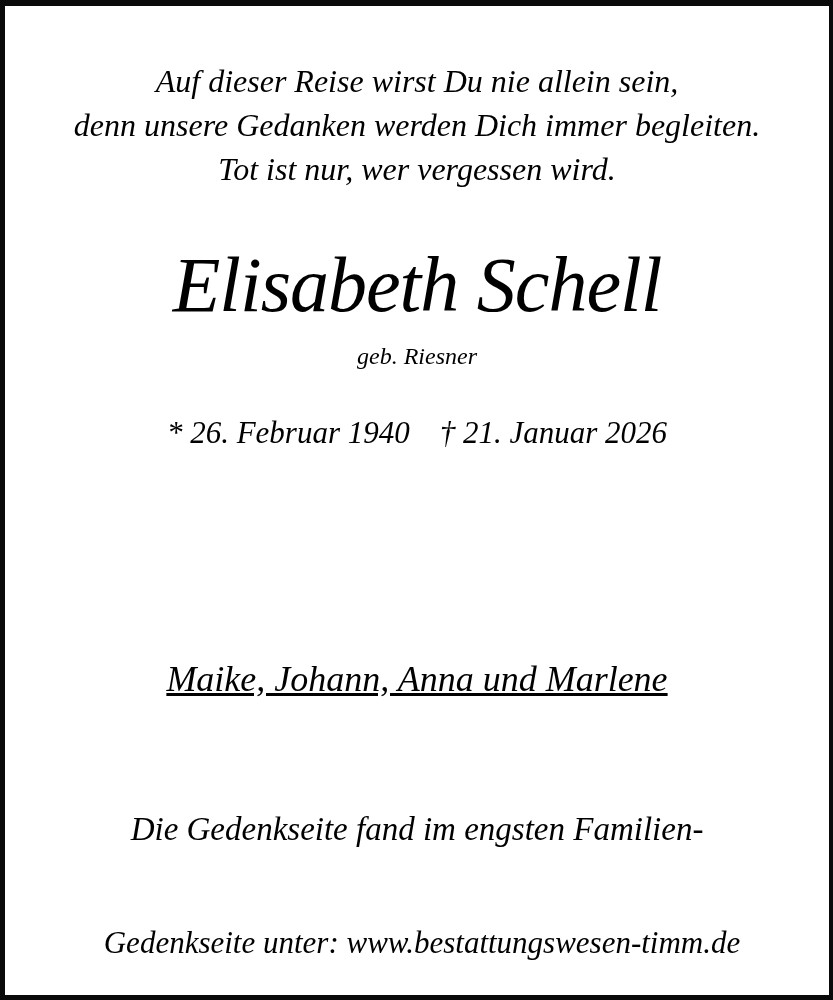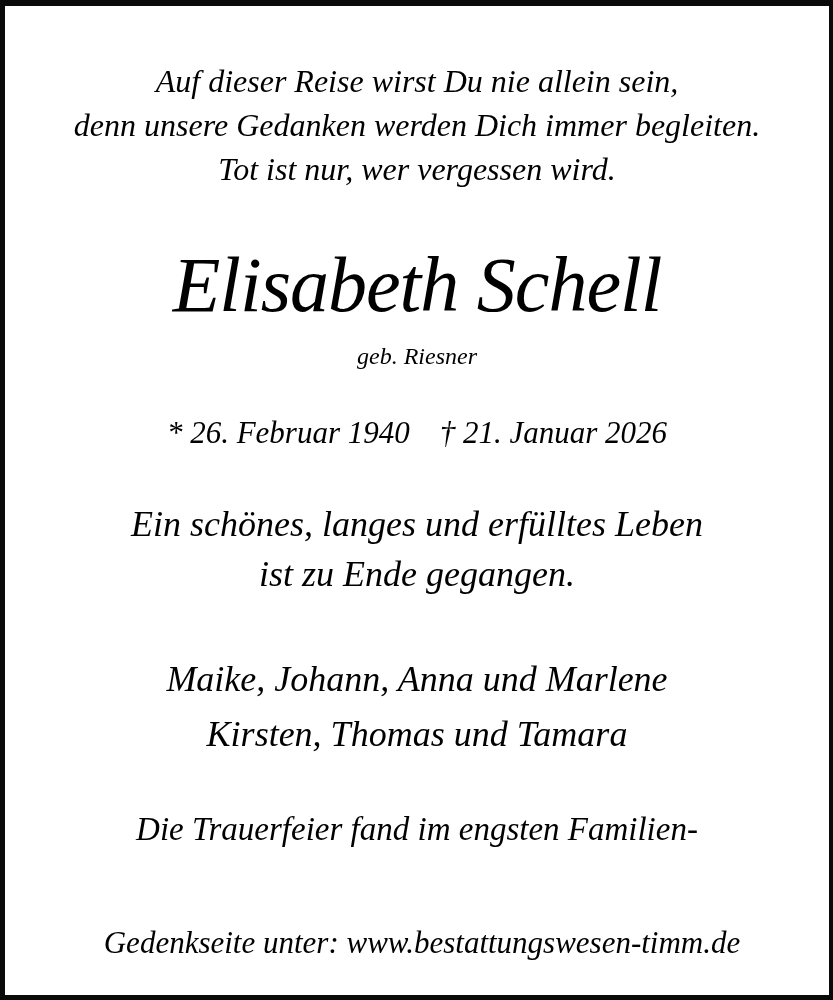--- a/index.html
+++ b/index.html
@@ -59,20 +59,21 @@
   }
   .message {
     top: 493px;
     font-size: 36px;
     line-height: 50px;
   }
   .mourners {
     top: 646px;
     font-size: 36px;
     line-height: 55px;
+    text-decoration: underline;
   }
   .funeral {
     top: 801px;
     font-size: 33px;
     line-height: 45px;
   }
   .memorial {
     top: 921px;
     font-size: 31px;
     line-height: 32px;
@@ -91,29 +92,24 @@
   </div>
 
   <h1 class="block name">Elisabeth Schell</h1>
 
   <div class="block maiden">geb. Riesner</div>
 
   <div class="block dates">
     <span class="birth">* 26. Februar 1940</span><span class="death">† 21. Januar 2026</span>
   </div>
 
-  <div class="block message">
-    <div>Ein schönes, langes und erfülltes Leben</div>
-    <div>ist zu Ende gegangen.</div>
-  </div>
 
   <div class="block mourners">
     <div>Maike, Johann, Anna und Marlene</div>
-    <div>Kirsten, Thomas und Tamara</div>
   </div>
 
   <div class="block funeral">
-    <div>Die Trauerfeier fand im engsten Familien-</div>
+    <div>Die Gedenkseite fand im engsten Familien-</div>
   </div>
 
   <div class="block memorial">Gedenkseite unter: www.bestattungswesen-timm.de</div>
 
 </div>
 
 </body></html>

